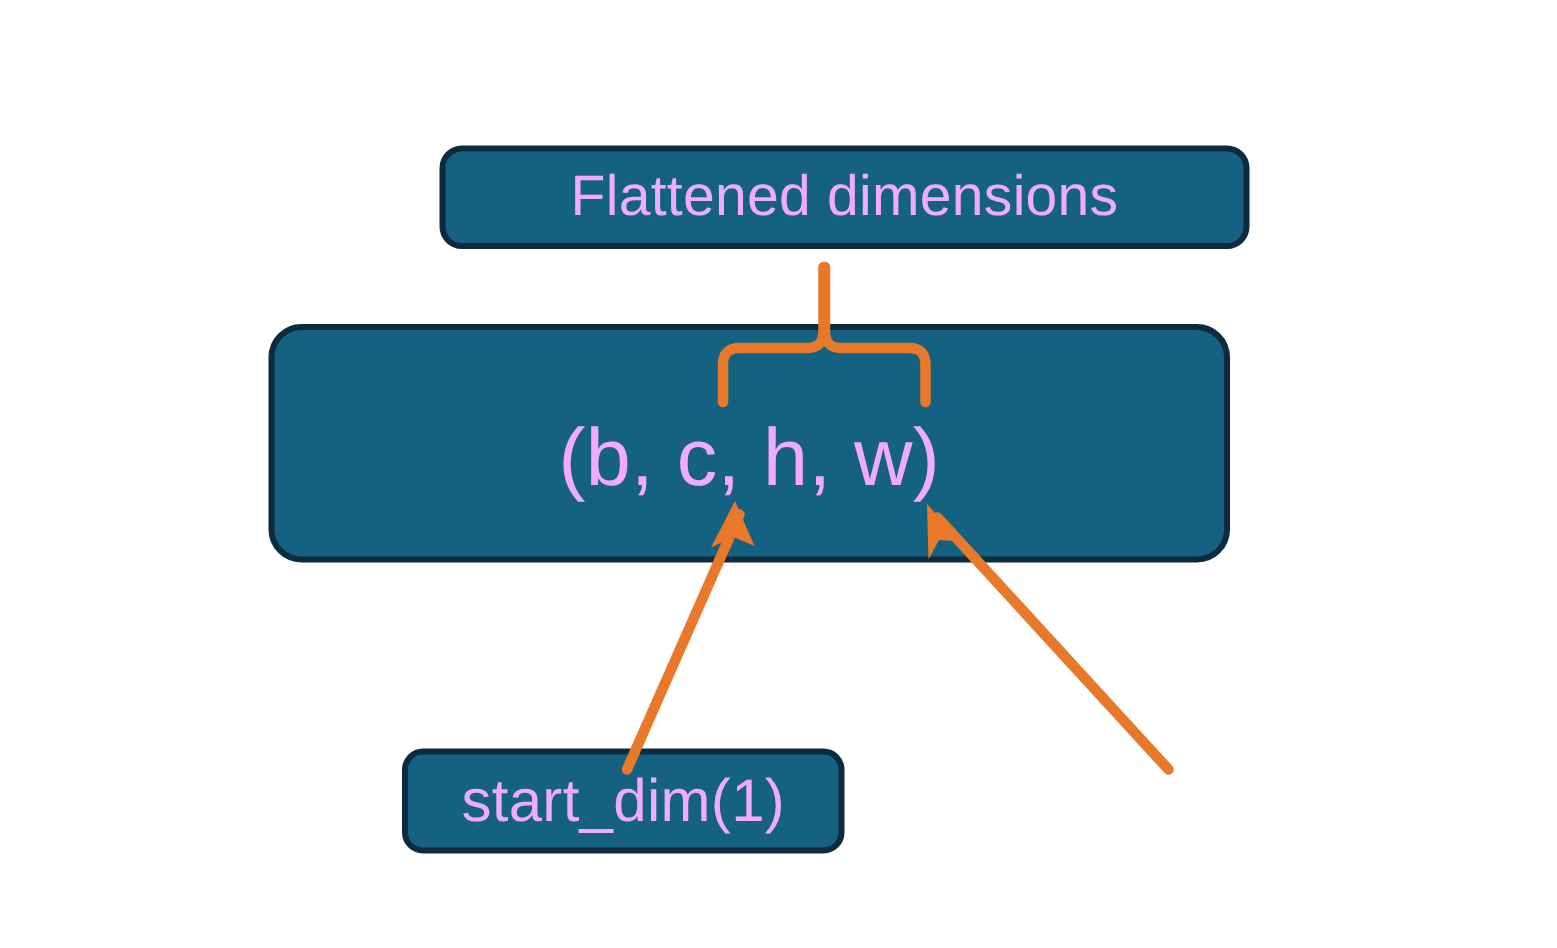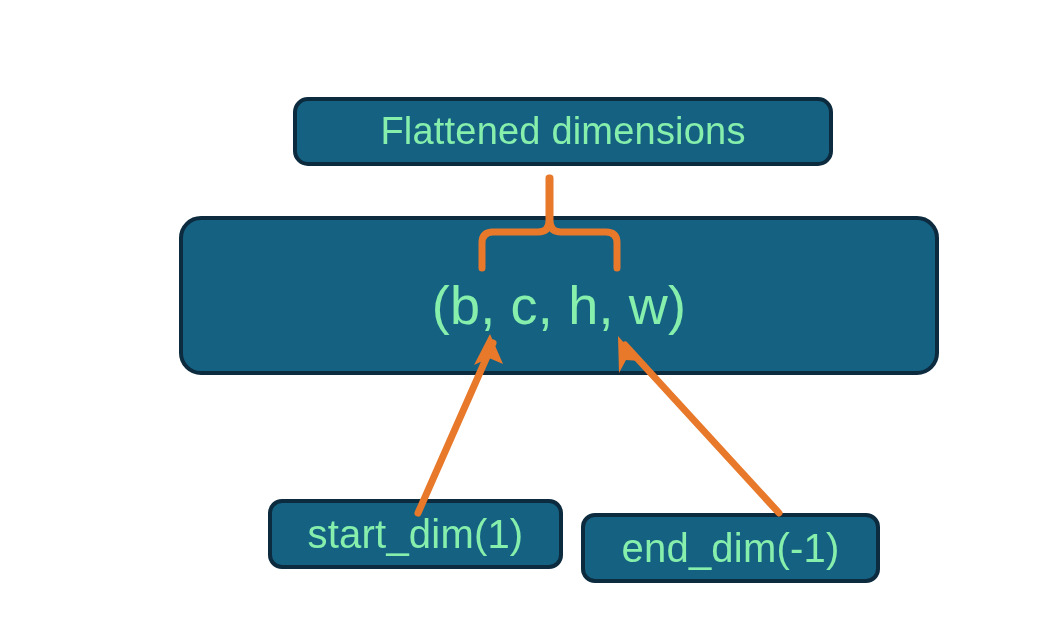--- a/index.html
+++ b/index.html
@@ -20,41 +20,41 @@
     top: 0;
     width: 1038px;
     height: 632px;
   }
   .node {
     position: absolute;
     box-sizing: border-box;
     background: #156182;
     border: 4px solid #0d2b3e;
     border-radius: 14px;
-    color: #86efac;
+    color: #f0abfc;
     display: flex;
     align-items: center;
     justify-content: center;
     text-align: center;
     letter-spacing: 0.2px;
     z-index: 1;
     white-space: nowrap;
   }
   #node-flattened {
     left: 293px;
     top: 97px;
     width: 540px;
     height: 69px;
     font-size: 38px;
     border-radius: 15px;
   }
   #node-shape {
     left: 179px;
     top: 216px;
-    width: 760px;
+    width: 641px;
     height: 159px;
     font-size: 54px;
     border-radius: 22px;
     align-items: flex-start;
     padding-top: 54px;
   }
   #node-start-dim {
     left: 268px;
     top: 499px;
     width: 295px;
@@ -115,17 +115,14 @@
   </div>
 
   <div class="node" id="node-shape">
     <span class="shape-label">(b, c, h, w)</span>
   </div>
 
   <div class="node" id="node-start-dim">
     <span class="shape-label">start_dim(1)</span>
   </div>
 
-  <div class="node" id="node-end-dim">
-    <span class="shape-label">end_dim(-1)</span>
-  </div>
 
 </div>
 
 </body></html>

